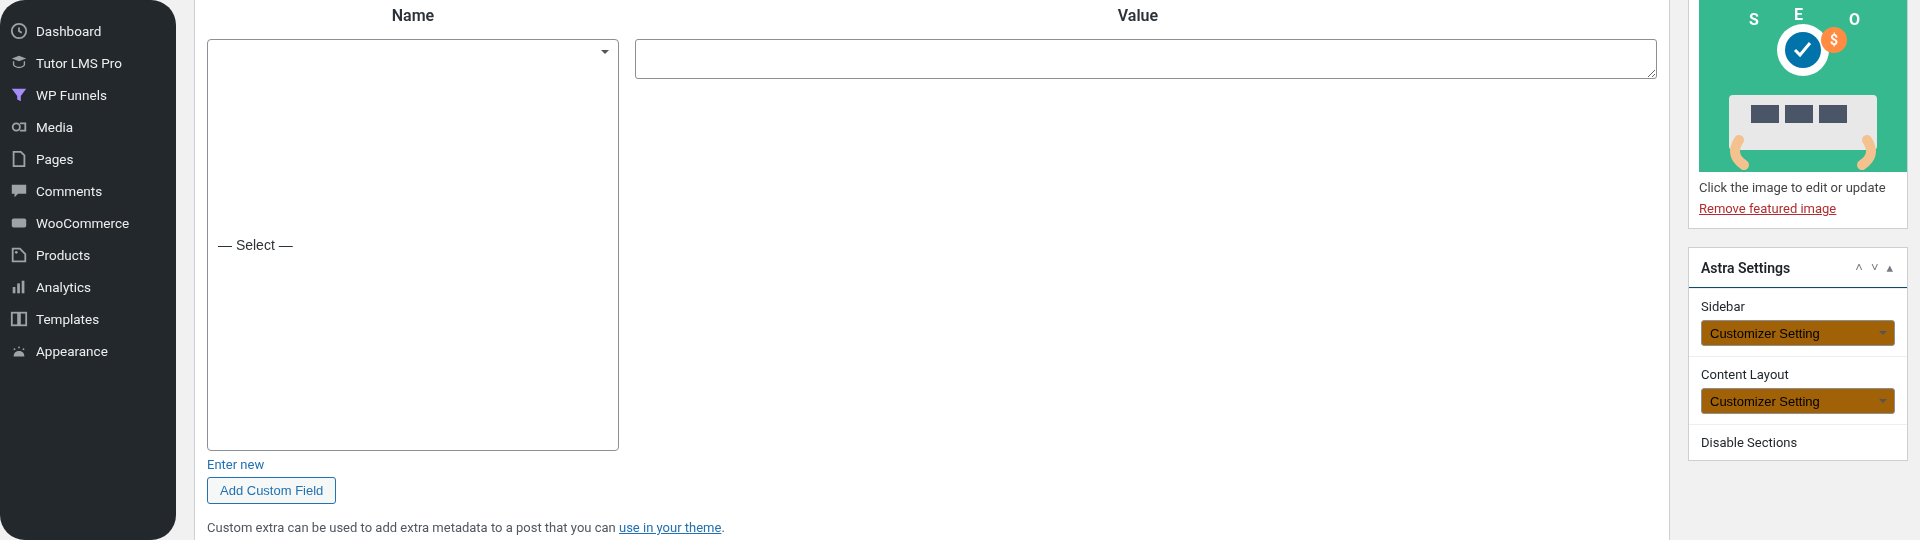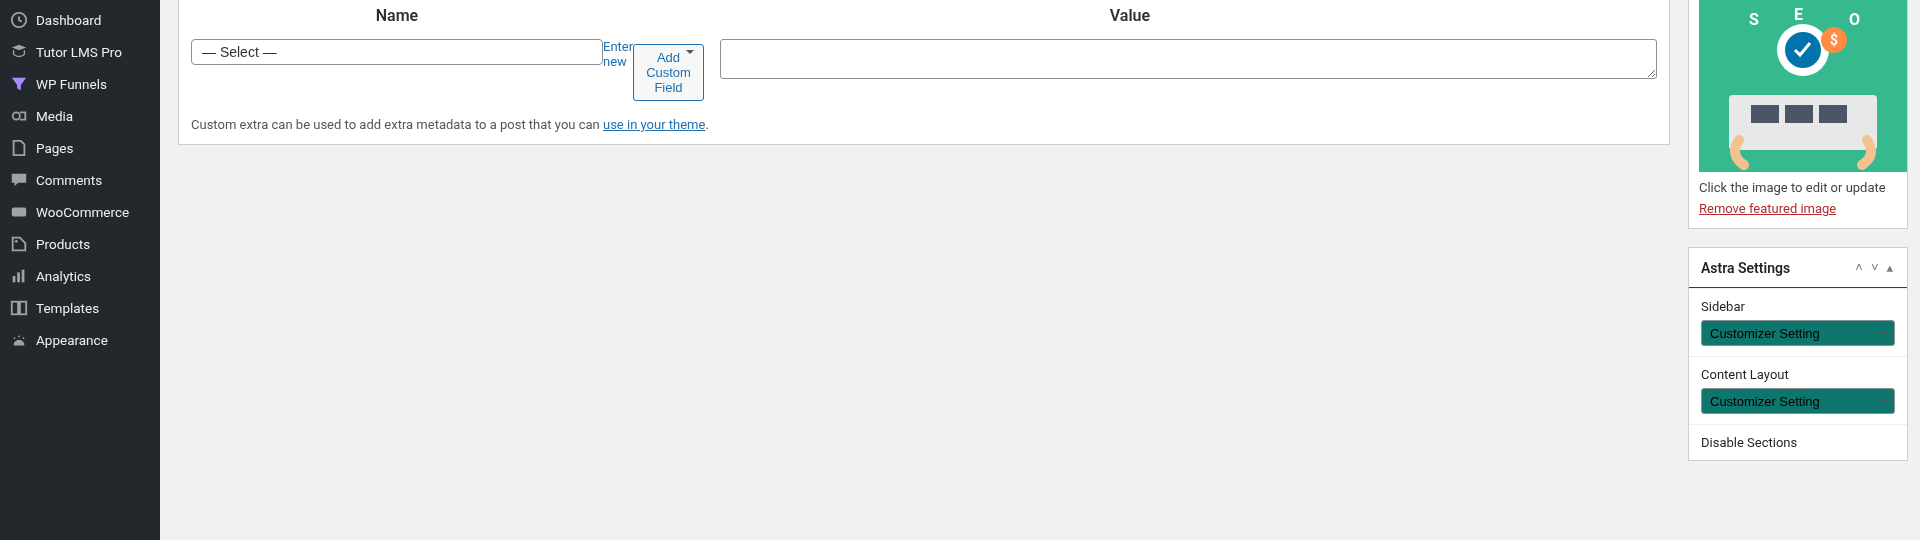--- a/index.html
+++ b/index.html
@@ -1,47 +1,47 @@
 <!DOCTYPE html>
 <html><head>
 <meta charset="utf-8">
 <style>
 * { box-sizing: border-box; margin: 0; padding: 0; }
 body { font-family: -apple-system, BlinkMacSystemFont, "Segoe UI", Roboto, sans-serif; font-size: 13px; color: #444; background: #f1f1f1; overflow: hidden; }
 .app { display: flex; width: 1920px; height: 540px; }
-.sidebar { width: 160px; background: #23282d; color: #eee; flex-shrink: 0; padding-top: 4px; }
+.sidebar { width: 176px; background: #23282d; color: #eee; flex-shrink: 0; padding-top: 15px; border-radius: 25px; }
 .sidebar-item { display: flex; align-items: center; padding: 7px 10px; cursor: pointer; color: #eee; gap: 8px; font-size: 13.5px; }
 .sb-icon { width: 18px; height: 18px; display: inline-flex; align-items: center; justify-content: center; color: rgba(240,245,250,.6); }
 .sb-icon svg { width: 18px; height: 18px; }
 .main { flex: 1; padding: 0 18px; overflow: hidden; }
 .right-col { width: 232px; flex-shrink: 0; padding-right: 12px; }
 .metabox { background: #fff; border: 1px solid #ccd0d4; margin-bottom: 18px; }
 .metabox-header { display: flex; align-items: center; justify-content: space-between; padding: 10px 12px; border-bottom: 1px solid #0c4a6e; }
 .metabox-header h2 { font-size: 14px; font-weight: 600; color: #1d2327; }
 .metabox-tools { display: flex; gap: 4px; color: #787c82; }
 .metabox-tools .tool { cursor: pointer; padding: 2px; }
 .metabox-body { padding: 12px; }
 .cf-table-head { display: flex; padding: 6px 12px; color: #2c3338; font-weight: 600; font-size: 16px; }
 .cf-name-col { flex: 0 0 412px; text-align: center; }
 .cf-value-col { flex: 1; text-align: center; }
 .cf-row { display: flex; padding: 8px 0; gap: 16px; }
 .cf-select { flex: 0 0 412px; height: 26px; border: 1px solid #8c8f94; border-radius: 4px; padding: 0 26px 0 10px; font-size: 14px; color: #2c3338; background: #fff; appearance: none; position: relative; }
-.select-wrap { position: relative; flex: 0 0 412px; display: flex; flex-direction: row; }
+.select-wrap { position: relative; flex: 0 0 412px; display: flex; flex-direction: column; }
 .select-wrap::after { content: ""; position: absolute; right: 10px; top: 11px; border: 4px solid transparent; border-top-color: #555; }
 .cf-textarea { flex: 1; height: 40px; border: 1px solid #8c8f94; border-radius: 3px; resize: vertical; font-size: 13px; padding: 4px; }
 .link { color: #2271b1; text-decoration: underline; cursor: pointer; font-size: 13px; }
 .link.small { text-decoration: none; }
 .btn { display: inline-flex; align-items: center; border: 1px solid #2271b1; color: #2271b1; background: #f6f7f7; padding: 5px 12px; border-radius: 3px; cursor: pointer; font-size: 13px; }
 .helper { padding: 8px 0 0 0; color: #50575e; font-size: 13px; }
 .feat-img { width: 208px; height: 172px; background: #2ea87e; display: flex; align-items: center; justify-content: center; cursor: pointer; margin-bottom: 8px; }
 .feat-img svg { width: 100%; height: 100%; }
 .right-text { font-size: 13px; color: #444; margin-bottom: 6px; }
 .link-red { color: #b32d2e; text-decoration: underline; cursor: pointer; font-size: 13px; }
 .astra-row { padding: 10px 12px; border-top: 1px solid #eee; font-size: 13px; color: #1d2327; }
-.astra-select { width: 100%; height: 26px; border: 1px solid #8c8f94; border-radius: 3px; background: #0f766e; padding: 0 24px 0 8px; font-size: 13px; margin-top: 6px; appearance: none; }
+.astra-select { width: 100%; height: 26px; border: 1px solid #8c8f94; border-radius: 3px; background: #a16207; padding: 0 24px 0 8px; font-size: 13px; margin-top: 6px; appearance: none; }
 .astra-select-wrap { position: relative; }
 .astra-select-wrap::after { content: ""; position: absolute; right: 8px; top: 17px; border: 4px solid transparent; border-top-color: #555; }
 </style>
 </head>
 <body>
 
 <div class="app">
   <div class="sidebar">
     <div class="sidebar-item">
         <span class="sb-icon">
@@ -149,21 +149,21 @@
       <div class="cf-table-head">
         <div class="cf-name-col">Name</div>
         <div class="cf-value-col">Value</div>
       </div>
       <div class="metabox-body" style="padding-top:0;">
         <div class="cf-row">
           <div class="select-wrap">
             <select class="cf-select">
               <option>— Select —</option>
             </select>
-            <a class="link small" style="">Enter new</a>
+            <a class="link small" style="margin-top:6px;">Enter new</a>
             <button class="btn" style="margin-top:5px;width:fit-content;">Add Custom Field</button>
           </div>
           <textarea class="cf-textarea" style=""></textarea>
         </div>
         <div class="helper">
           <span>Custom extra can be used to add extra metadata to a post that you can </span><a class="link">use in your theme</a><span>.</span>
         </div>
       </div>
     </div>
 

